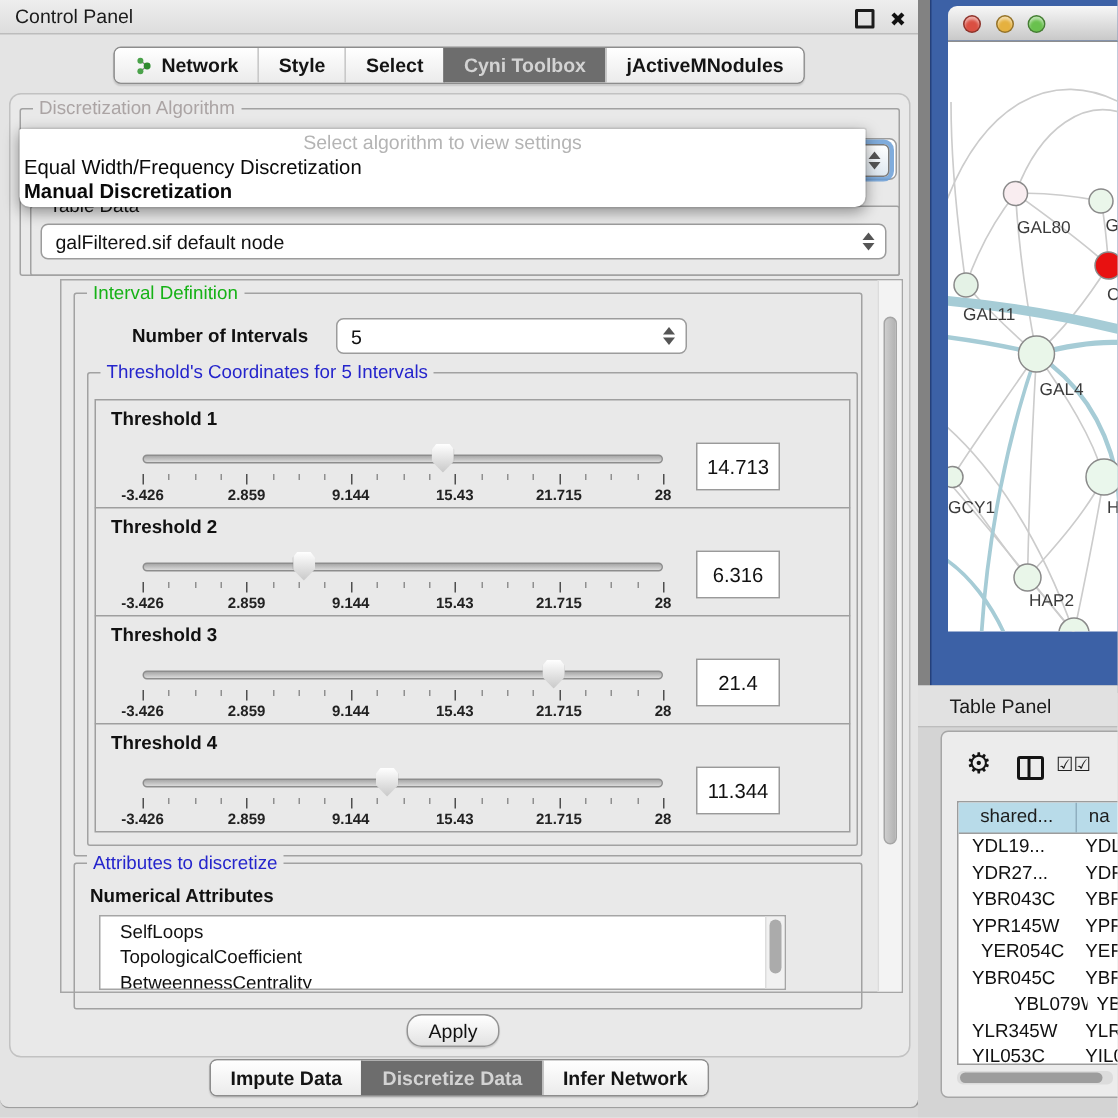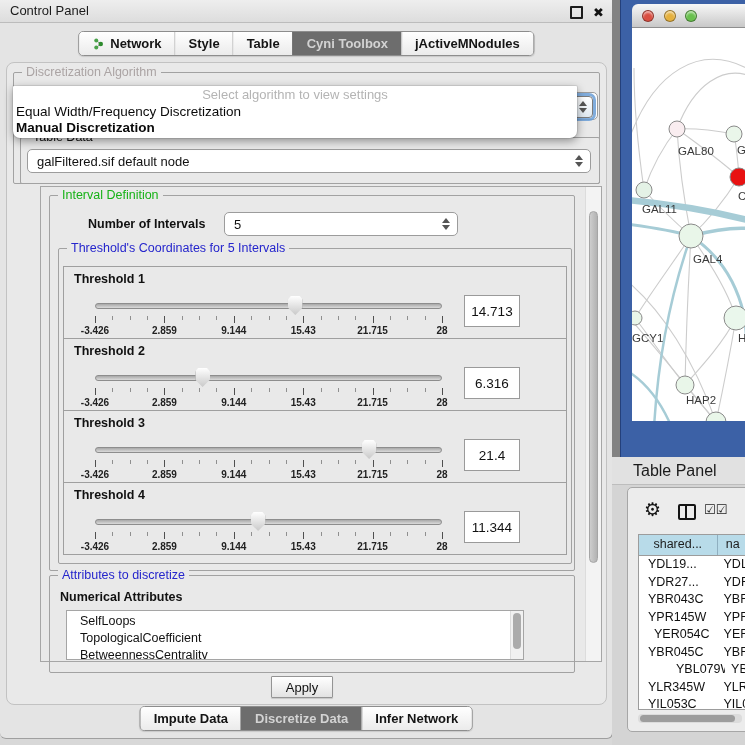--- a/index.html
+++ b/index.html
@@ -73,36 +73,36 @@
   .th-value{position:absolute;right:46px;top:28px;width:56px;height:32px;background:#fff;border:1px solid #9a9a9a;
             font-size:13.5px;color:#111;display:flex;align-items:center;justify-content:center;box-sizing:border-box;}
 
   
   .attr-sublabel{position:absolute;font-size:12.5px;font-weight:bold;color:#111;}
   .attr-list{position:absolute;background:#fff;border:1px solid #a5a5a5;overflow:hidden;box-sizing:border-box;}
   .attr-item{font-size:12.5px;line-height:17px;padding-left:13px;color:#111;white-space:nowrap;}
   .attr-scroll{position:absolute;right:0;top:0;bottom:0;width:12px;background:#f1f1f1;border-left:1px solid #ddd;}
   .attr-scroll .thumb{position:absolute;left:2px;right:2px;top:2px;height:36px;background:#ababab;border-radius:4px;}
 
-  .apply-btn{position:absolute;left:271px;top:676px;width:62px;height:22px;border:1px solid #949494;border-radius:1px;
+  .apply-btn{position:absolute;left:271px;top:676px;width:62px;height:22px;border:1px solid #949494;border-radius:10px;
              background:linear-gradient(#ffffff,#e2e2e2);font-size:13px;color:#111;display:flex;align-items:center;
              justify-content:center;box-shadow:0 1px 1px rgba(0,0,0,.15);}
 
   
   .right-bg{position:absolute;left:612px;top:0;width:133px;height:462px;background:#828282;}
   .net-window{position:absolute;left:620px;top:0;width:125px;height:457px;background:#3c61a6;border-left:1px solid #24407b;}
   .net-titlebar{position:absolute;left:11px;top:4px;right:0;height:24px;background:linear-gradient(#f7f7f7,#c8c8c8);
                 border-radius:6px 0 0 0;border-bottom:1px solid #8e8e8e;box-sizing:border-box;}
   .light{position:absolute;top:10px;width:12px;height:12px;border-radius:50%;box-sizing:border-box;
          border:1px solid rgba(0,0,0,.35);box-shadow:inset 0 2px 2px rgba(255,255,255,.55);}
   .net-canvas{position:absolute;left:11px;top:28px;width:114px;height:393px;background:#ffffff;overflow:hidden;}
 
   .tp-region{position:absolute;left:612px;top:457px;width:133px;height:288px;background:#d4d4d4;}
   .tp-headerbar{position:absolute;left:612px;top:457px;width:133px;height:28px;background:#e1e1e1;border-bottom:1px solid #bdbdbd;
-                font-size:16px;color:#1b1b1b;line-height:28px;padding-left:21px;box-sizing:border-box;}
+                font-size:13px;color:#1b1b1b;line-height:28px;padding-left:21px;box-sizing:border-box;}
   .tp-window{position:absolute;left:627px;top:487px;width:130px;height:245px;background:#ececec;border:1px solid #a6a6a6;
              border-radius:5px;box-sizing:border-box;}
   .tp-gear{position:absolute;left:16px;top:11px;font-size:19px;color:#141414;line-height:22px;}
   .tp-split{position:absolute;left:50px;top:16px;width:14px;height:12px;border:2px solid #141414;border-radius:2px;}
   .tp-split::after{content:"";position:absolute;left:5px;top:0;bottom:0;width:2px;background:#141414;}
   .tp-checks{position:absolute;left:76px;top:14px;font-size:13px;color:#222;letter-spacing:0px;}
   .tp-table{position:absolute;left:10px;top:46px;width:112px;height:176px;background:#fff;border:1px solid #9c9c9c;
             overflow:hidden;box-sizing:border-box;}
   .tp-hrow{display:flex;height:20px;border-bottom:1px solid #9c9c9c;background:#b8dbe9;}
   .tp-hcell{font-size:12.5px;color:#1c1c1c;line-height:19px;text-align:center;border-right:1px solid #8fafc0;
@@ -131,21 +131,21 @@
             <circle cx="8.5" cy="6" r="2.3" fill="#2e8b2e"></circle>
             <circle cx="4" cy="9.5" r="2" fill="#4aa24a"></circle>
           </svg>
         </span>
         <span>Network</span>
       </div>
       <div class="seg">
         <span>Style</span>
       </div>
       <div class="seg">
-        <span>Table</span>
+        <span>Select</span>
       </div>
       <div class="seg active">
         <span>Cyni Toolbox</span>
       </div>
       <div class="seg">
         <span>jActiveMNodules</span>
       </div>
     </div>
 
   <div class="cp-content"></div>

